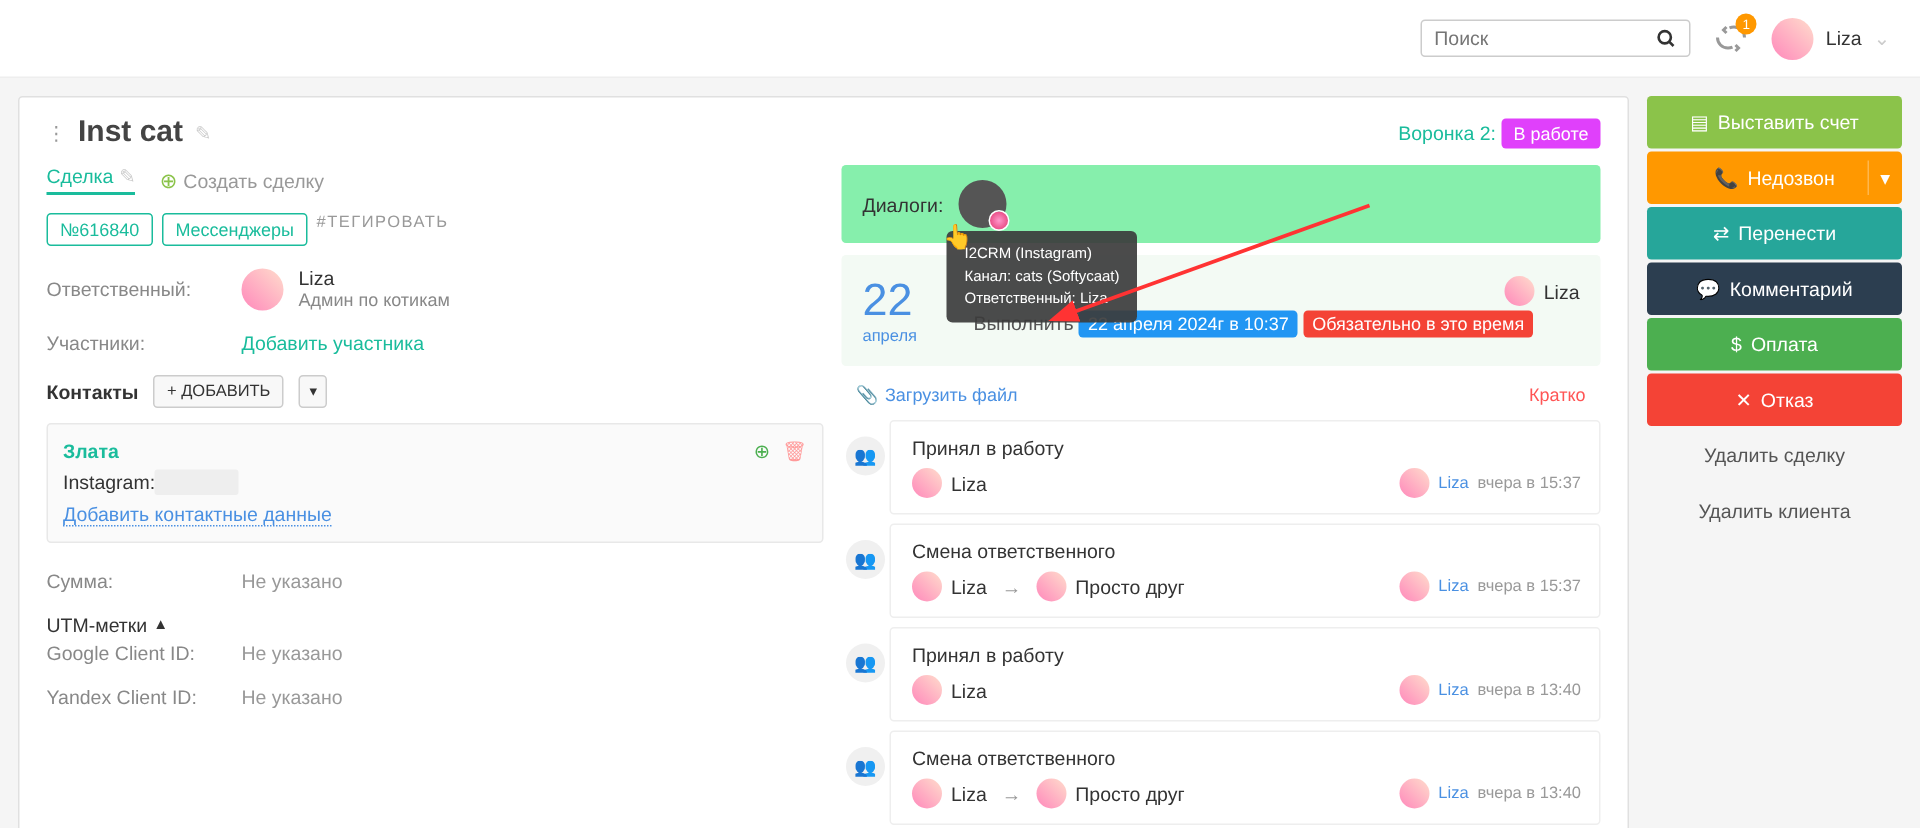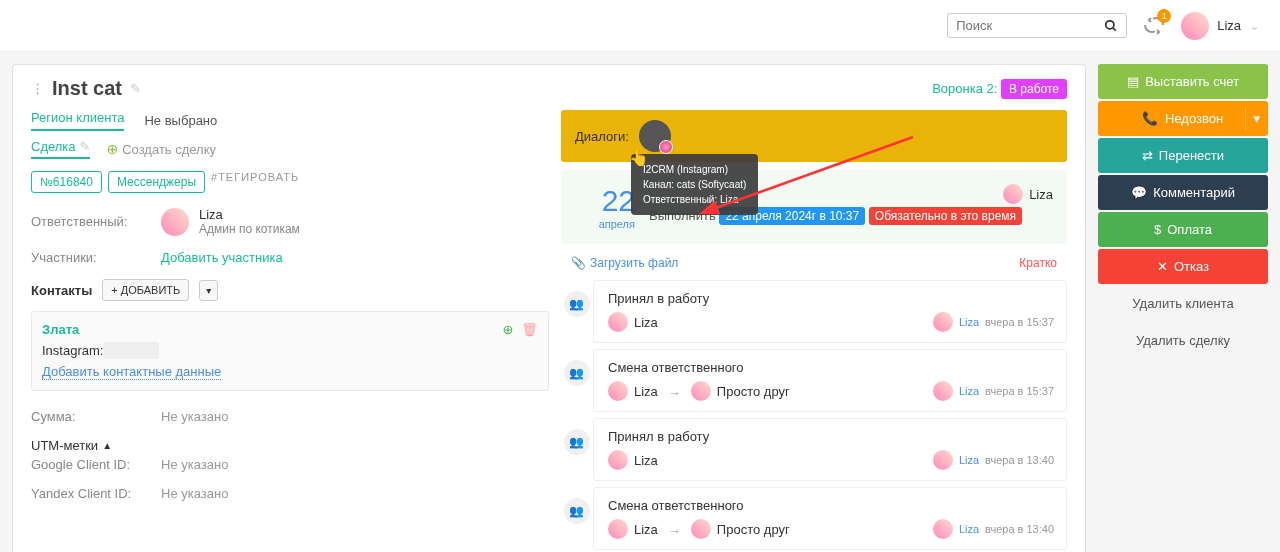--- a/index.html
+++ b/index.html
@@ -41,28 +41,28 @@
 .contacts-header{display:flex;align-items:center;gap:10px;margin-bottom:10px}
 .contacts-header .title{font-weight:600}
 .add-btn{border:1px solid #ccc;border-radius:3px;padding:4px 8px;font-size:11px;cursor:pointer;background:#f8f8f8}
 .dropdown-caret{border:1px solid #ccc;border-radius:3px;padding:4px 6px;font-size:10px;cursor:pointer;background:#f8f8f8}
 .contact-card{border:1px solid #e8e8e8;border-radius:3px;padding:10px;background:#fafafa;margin-bottom:18px;position:relative}
 .contact-name{color:#1abc9c;font-weight:600;margin-bottom:6px}
 .contact-actions{position:absolute;top:10px;right:10px;display:flex;gap:8px}
 .two-col{display:flex;gap:0}
 .col-left{width:530px;padding-right:12px}
 .col-right{flex:1;min-width:0}
-.dialogs-bar{background:#eab308;border-radius:3px;padding:10px 14px;display:flex;align-items:center;gap:10px;margin-bottom:8px;position:relative}
+.dialogs-bar{background:#86efac;border-radius:3px;padding:10px 14px;display:flex;align-items:center;gap:10px;margin-bottom:8px;position:relative}
 .dialog-avatar{width:32px;height:32px;border-radius:50%;background:#555;position:relative}
 .ig-badge{position:absolute;bottom:-2px;right:-2px;width:14px;height:14px;border-radius:50%;background:radial-gradient(#f9c,#e1306c);border:1px solid #fff}
 .tooltip{position:absolute;top:44px;left:70px;background:rgba(60,60,60,0.92);color:#fff;padding:8px 12px;border-radius:4px;font-size:10px;z-index:10;line-height:1.5}
 .cursor-hand{position:absolute;top:38px;left:68px;z-index:11;font-size:16px}
 .arrow-red{position:absolute;top:-25px;right:-165px;width:230px;height:120px;z-index:5;pointer-events:none}
 .event-box{background:#f3faf4;border-radius:3px;padding:14px;margin-bottom:6px;display:flex;gap:14px;position:relative}
-.date-block{text-align:right;width:60px}
+.date-block{text-align:left;width:60px}
 .date-num{font-size:30px;color:#4a90e2;font-weight:300}
 .date-month{font-size:11px;color:#4a90e2}
 .event-details{flex:1}
 .execute-label{color:#555}
 .date-badge{background:#2196f3;color:#fff;padding:2px 6px;border-radius:3px;font-size:12px}
 .mandatory-badge{background:#f44336;color:#fff;padding:2px 6px;border-radius:3px;font-size:12px}
 .event-user{display:flex;align-items:center;gap:6px;position:absolute;right:14px;top:14px}
 .feed-controls{display:flex;justify-content:space-between;padding:6px 10px;margin-bottom:4px}
 .feed-link{color:#4a90e2;cursor:pointer;display:flex;align-items:center;gap:4px;font-size:12px}
 .feed-item{border:1px solid #eee;border-radius:3px;padding:10px 14px;margin-bottom:6px;position:relative;background:#fff}
@@ -120,24 +120,20 @@
         <span class="pencil">✎</span>
       </div>
       <div>
         <span class="funnel">Воронка 2:</span>
         <span class="badge-status">В работе</span>
       </div>
     </div>
 
     <div class="two-col">
       <div class="col-left">
-        <div class="tabs-row">
-          <span class="tab-link">Регион клиента</span>
-          <span class="tab-link-plain">Не выбрано</span>
-        </div>
         <div class="sub-tabs">
           <span class="sub-tab-active">
               <span>Сделка</span>
               <span class="pencil">✎</span>
             </span>
           <span class="add-deal">
               <span class="plus-circle">⊕</span>
               <span>Создать сделку</span>
             </span>
         </div>
@@ -322,16 +318,16 @@
         <span>Комментарий</span>
       </div>
     <div class="action-btn btn-green">
         <span>$</span>
         <span>Оплата</span>
       </div>
     <div class="action-btn btn-red">
         <span>✕</span>
         <span>Отказ</span>
       </div>
+    <div class="link-btn">Удалить сделку</div>
     <div class="link-btn">Удалить клиента</div>
-    <div class="link-btn">Удалить сделку</div>
   </div>
 </div>
 
 </body></html>

